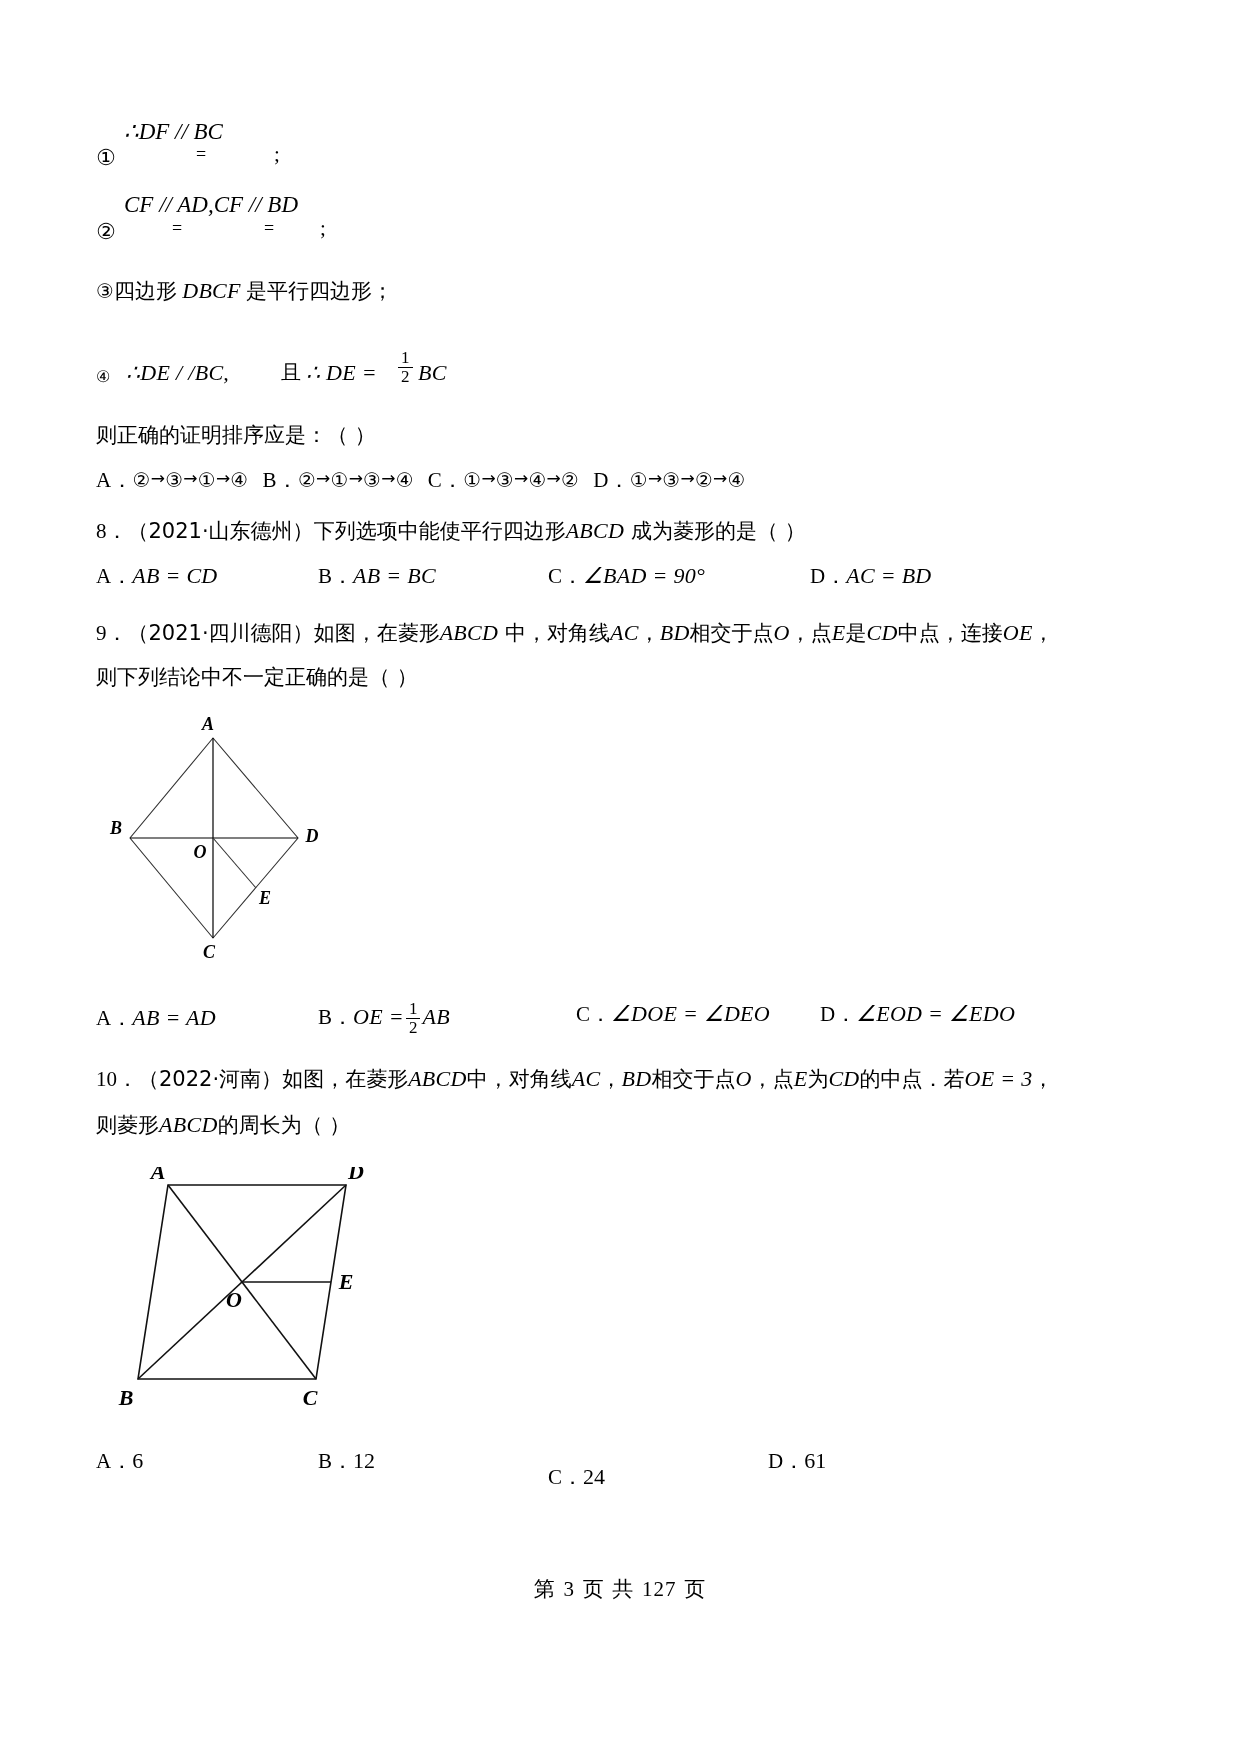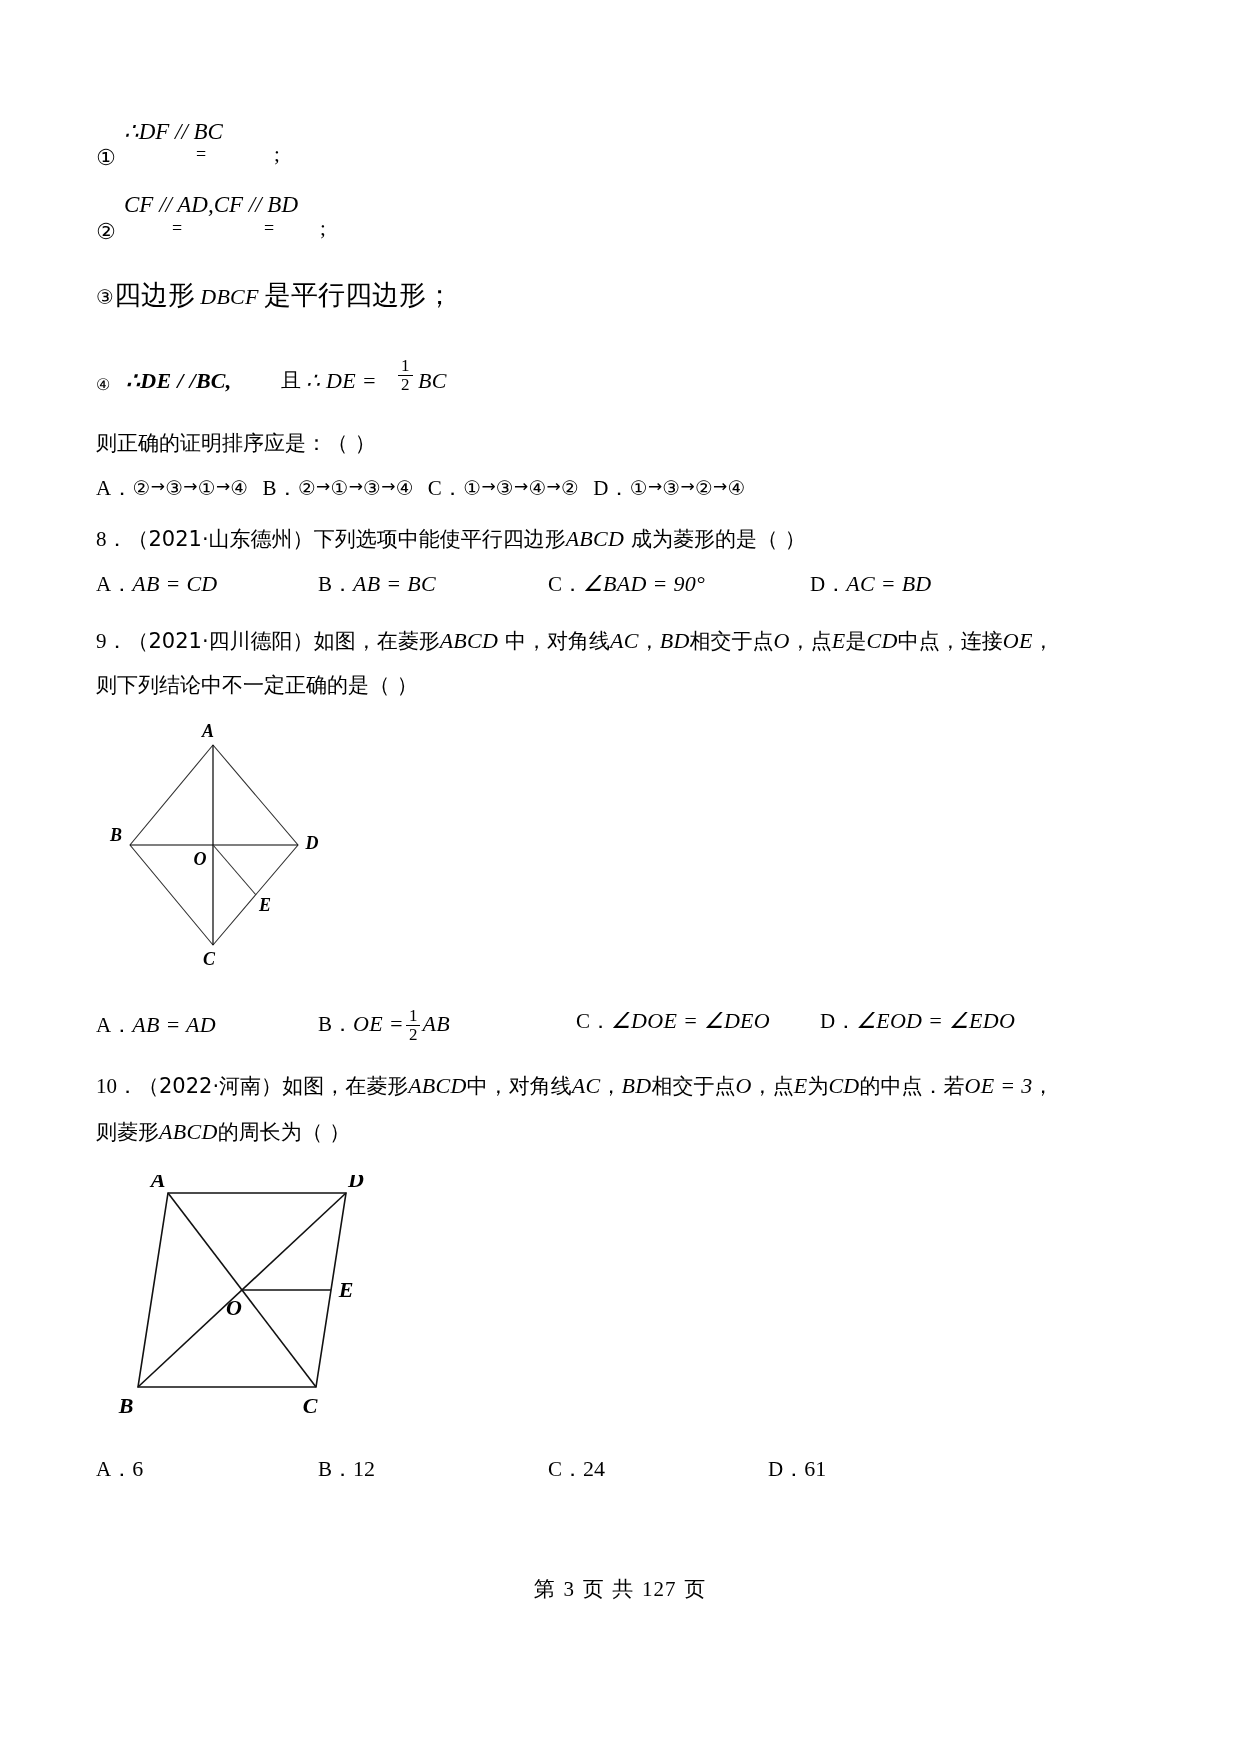--- a/index.html
+++ b/index.html
@@ -31,21 +31,21 @@
 
   
   .line {
     font-size: 21px;
     line-height: 1.55;
     margin: 0 0 14px 0;
     white-space: nowrap;
   }
   .cn {
     font-family: "DejaVu Sans", "Liberation Sans", sans-serif;
-    font-size: 27px;
+    font-size: 21px;
   }
   .mi {
     font-family: "Liberation Serif", serif;
     font-style: italic;
     font-size: 22px;
     letter-spacing: 0.3px;
   }
   .mn {
     font-family: "Liberation Serif", serif;
     font-style: normal;
@@ -210,21 +210,21 @@
         <span class="eq-semi" style="left:196px;">;</span>
       </span>
     </div>
 
     <div class="line" style="margin-top:28px;margin-bottom:26px;">
       <span class="circ">③</span><span class="cn">四边形</span>&nbsp;<span class="mi">DBCF</span>&nbsp;<span class="cn">是平行四边形；</span>
     </div>
 
     <div class="l4">
       <span class="seg" style="left:0;">④</span>
-      <span class="seg mi" style="left:30px;font-weight:bold;">∴DE / /BC,</span>
+      <span class="seg mi" style="left:30px;">∴DE / /BC,</span>
       <span class="seg cn" style="left:185px;font-size:20px;">且</span>
       <span class="seg mi" style="left:210px;">∴ DE =</span>
       <span class="seg" style="left:300px;">
         <span class="frac">
           <span class="num">1</span>
           <span class="den">2</span>
         </span>
       </span>
       <span class="seg mi" style="left:322px;">BC</span>
     </div>
@@ -319,21 +319,21 @@
       </svg>
     </div>
 
     <div class="choices" style="height:34px;margin-top:30px;">
       <span class="ch" style="left:0px;">
         <span>A</span><span>．</span><span class="mn">6</span>
       </span>
       <span class="ch" style="left:222px;">
         <span>B</span><span>．</span><span class="mn">12</span>
       </span>
-      <span class="ch" style="left:452px;">
+      <span class="ch" style="left:452px;margin-top:16px;">
         <span>C</span><span>．</span><span class="mn">24</span>
       </span>
       <span class="ch" style="left:672px;">
         <span>D</span><span>．</span><span class="mn">61</span>
       </span>
     </div>
 
   </div>
 
   <div class="footer">

